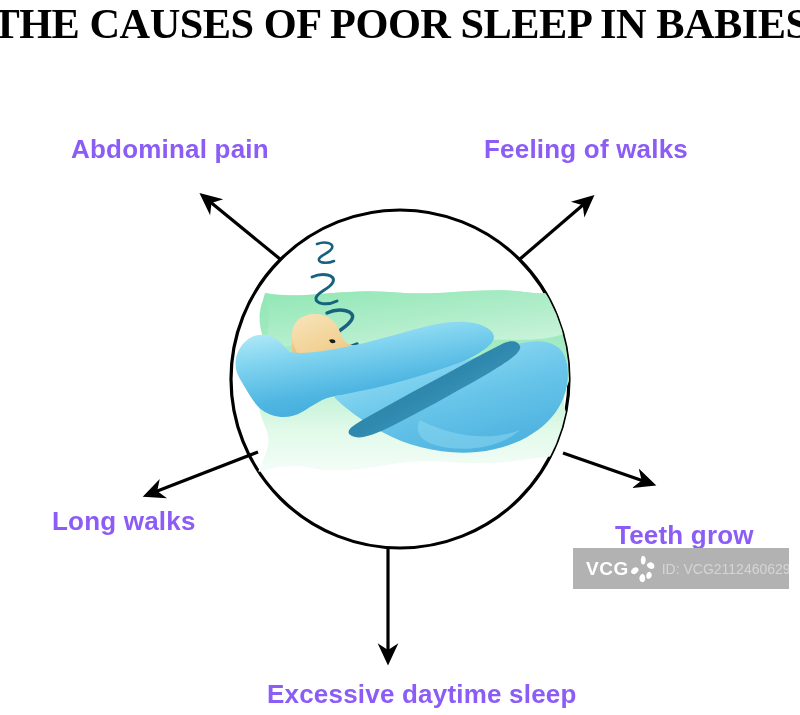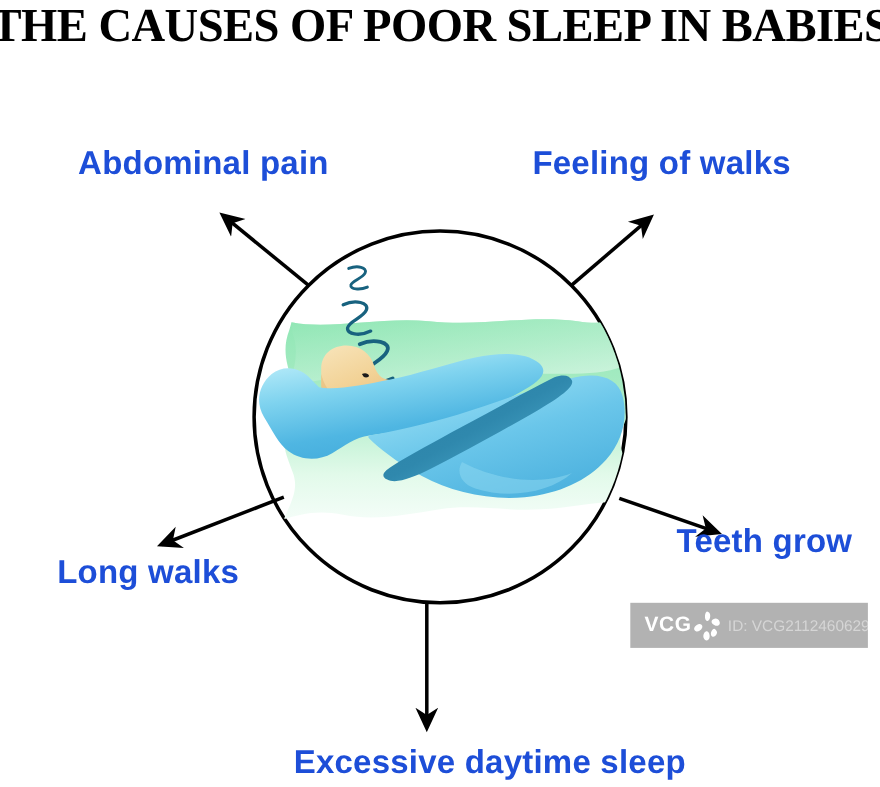--- a/index.html
+++ b/index.html
@@ -42,30 +42,30 @@
     transform: scaleX(0.985);
     transform-origin: center center;
     white-space: nowrap;
   }
 
   
   .label {
     position: absolute;
     font-family: "Liberation Sans", "DejaVu Sans", sans-serif;
     font-weight: bold;
-    font-size: 30px;
+    font-size: 26px;
     line-height: 26px;
-    color: #1d4ed8;
+    color: #8b5cf6;
     white-space: nowrap;
     letter-spacing: 0.2px;
   }
   .label-abdominal   { left: 71px;  top: 136px; }
   .label-hunger      { left: 484px; top: 136px; }
   .label-longwalks   { left: 52px;  top: 508px; }
-  .label-teeth       { left: 615px; top: 480px; }
+  .label-teeth       { left: 615px; top: 522px; }
   .label-daytime     { left: 231px; top: 681px; margin-left: 36px; }
 
   
   .scene {
     position: absolute;
     left: 0;
     top: 0;
     width: 800px;
     height: 715px;
   }

